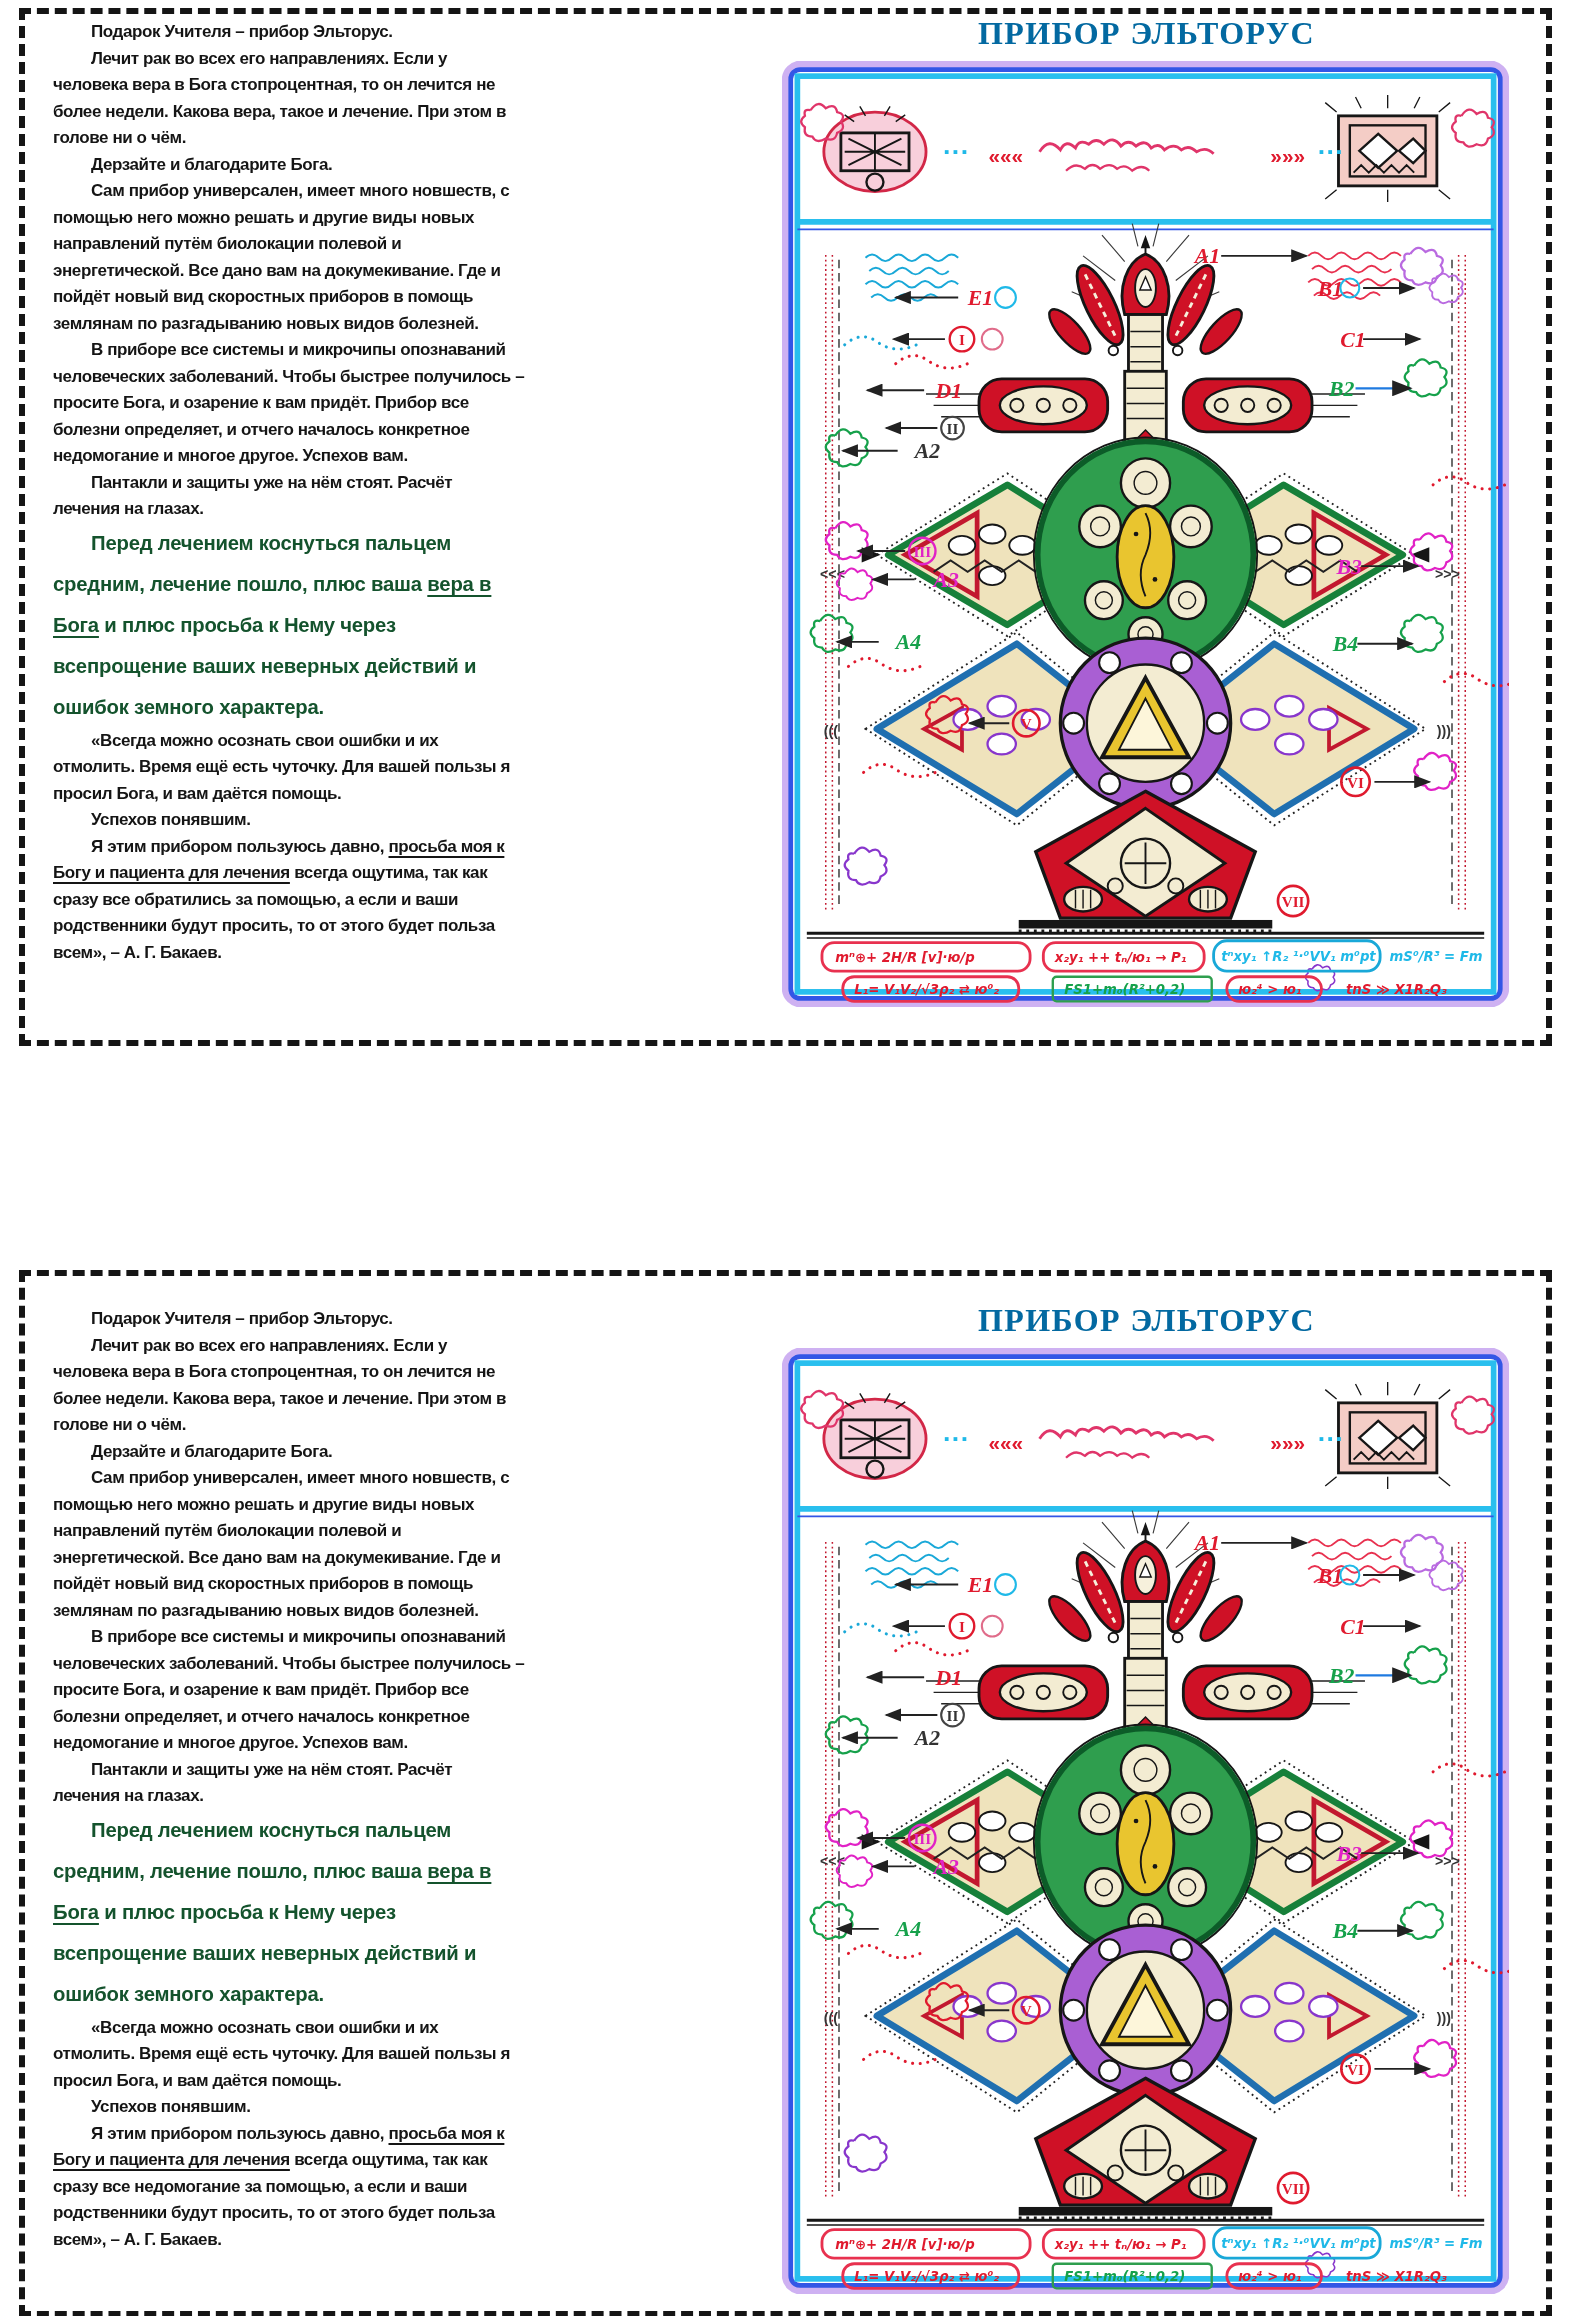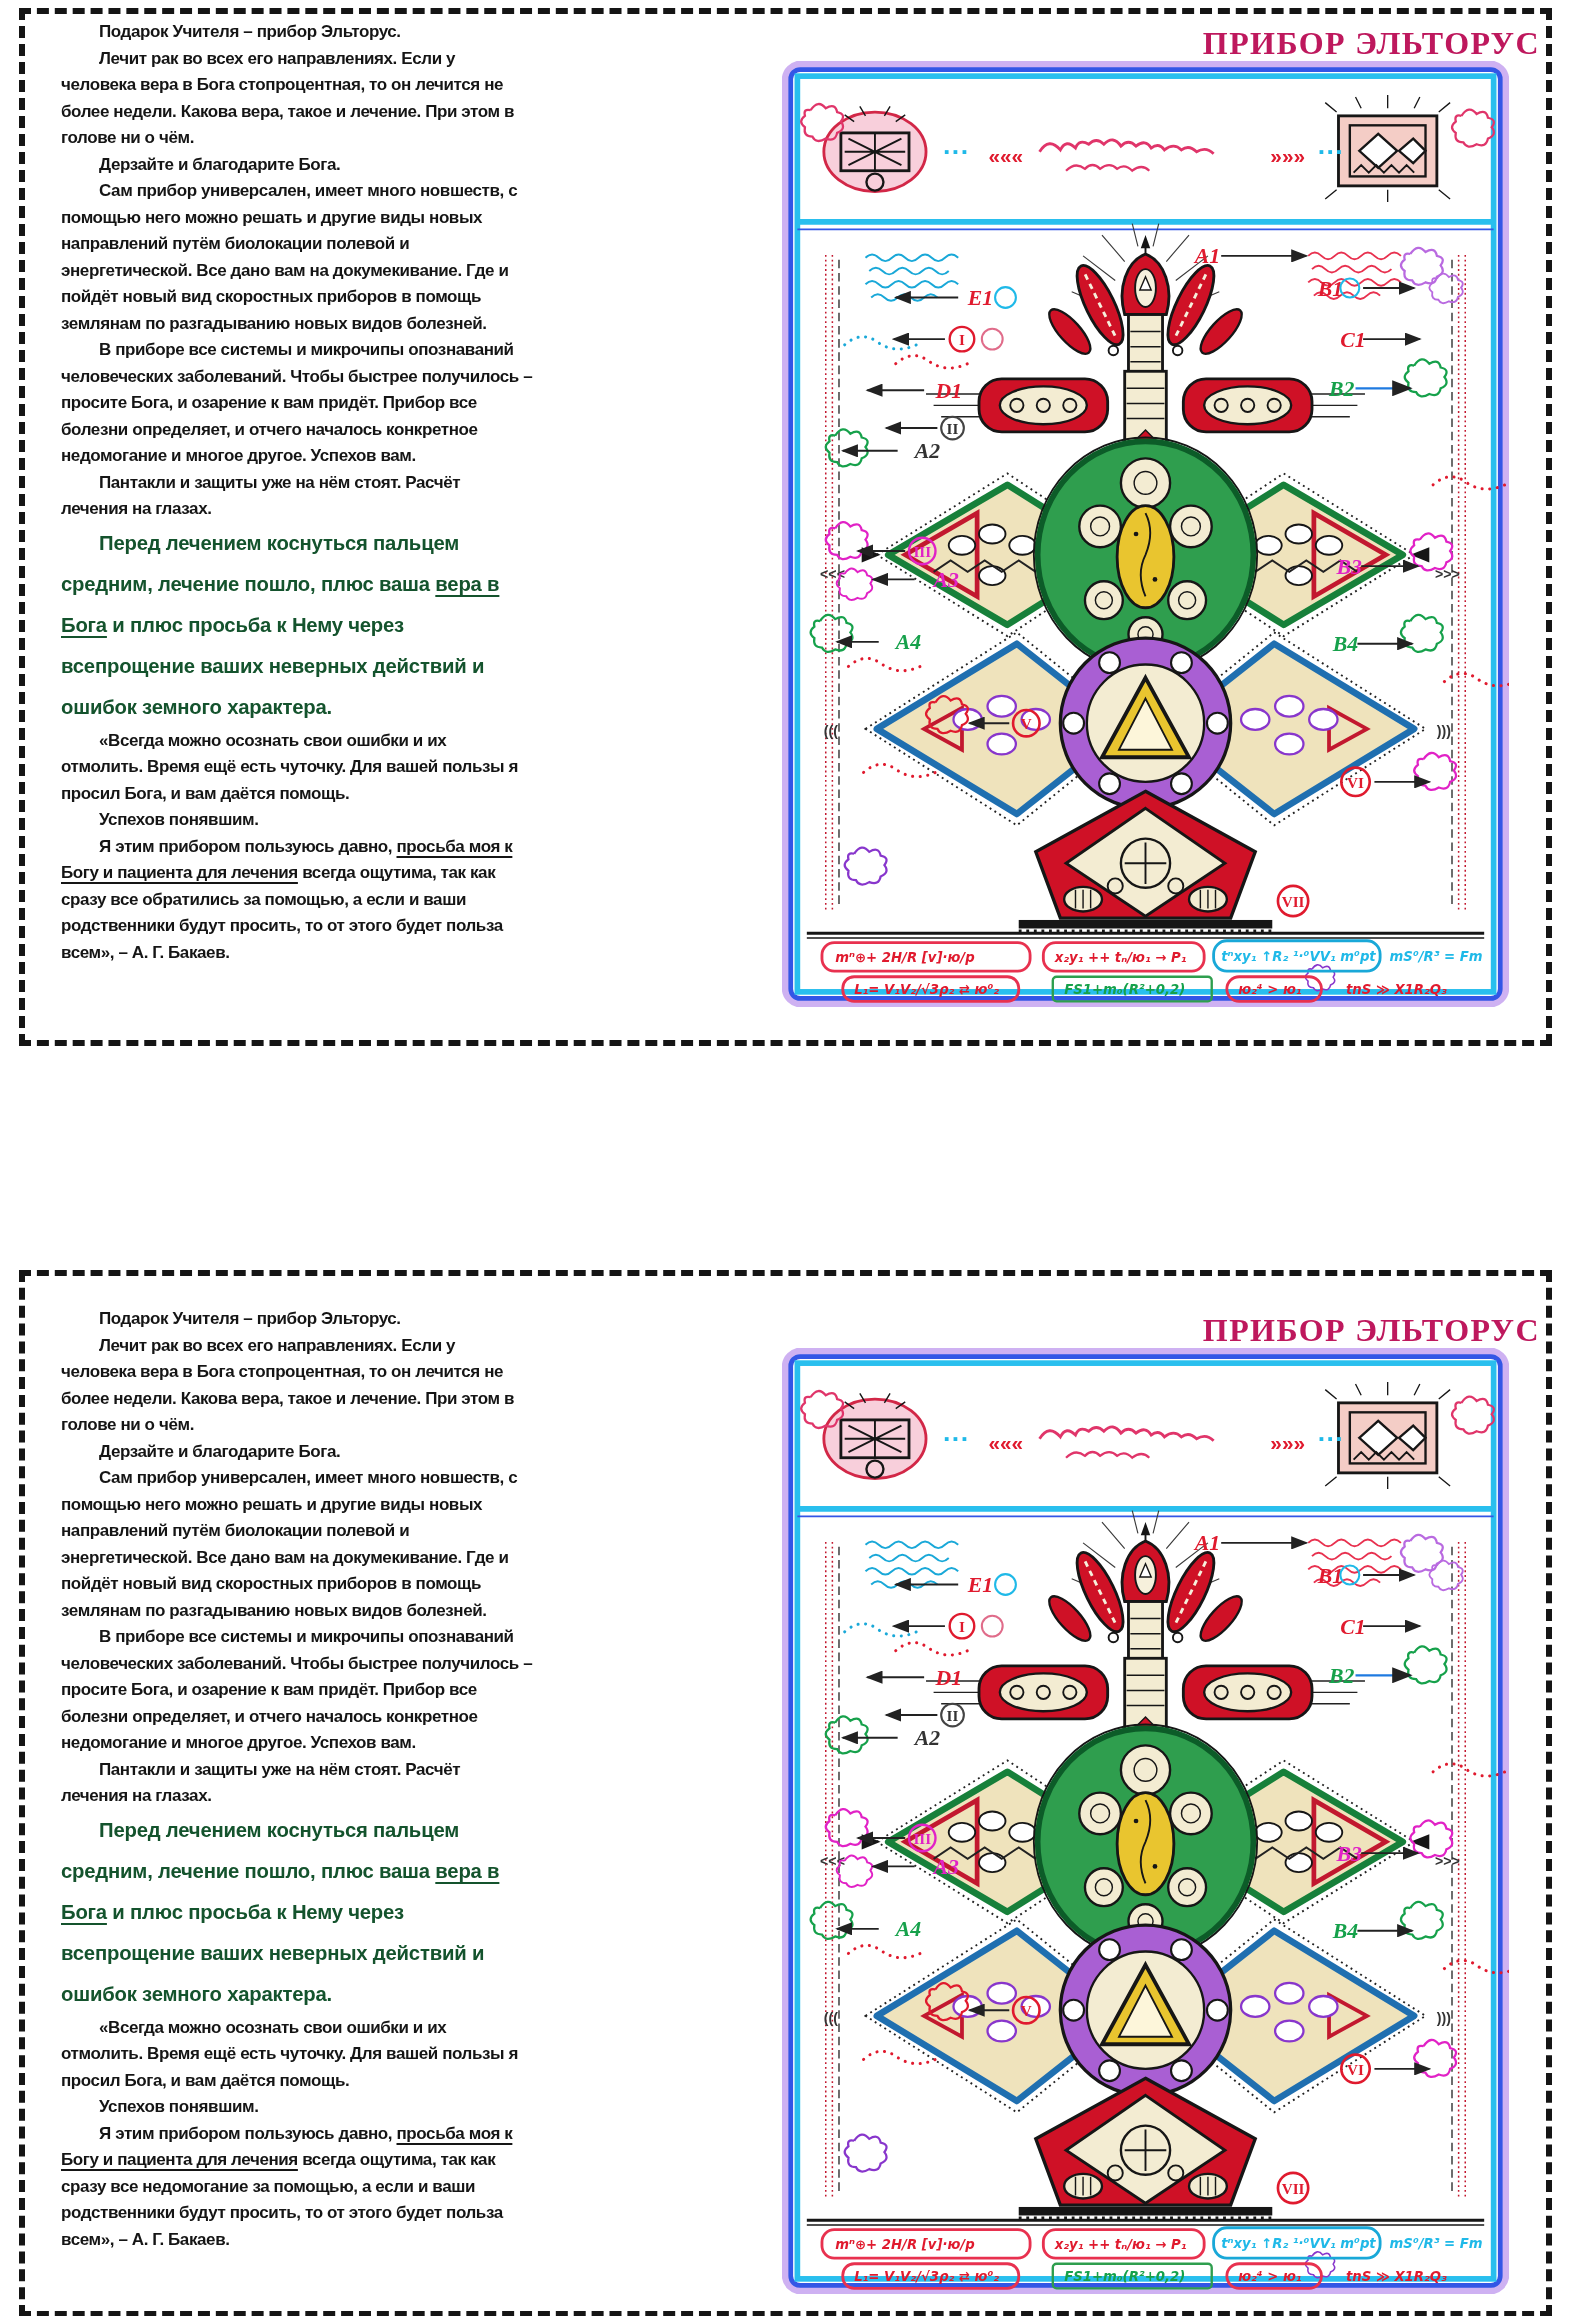--- a/index.html
+++ b/index.html
@@ -5,29 +5,29 @@
   html,body{margin:0;padding:0}
   body{width:1590px;height:2317px;position:relative;background:#ffffff;
        font-family:"Liberation Sans",sans-serif;overflow:hidden}
   .sheet{position:absolute;left:19px;width:1533px;box-sizing:border-box;
          border:6.6px dashed #151515;background:#fff}
   .sheet--first{top:7.6px;height:1038px}
   .sheet--second{top:1270px;height:1047px}
   .inner{position:absolute;left:0;top:0;right:0;bottom:0}
   .sheet--second .inner{top:24.6px}
 
-  .text-col{position:absolute;left:36px;top:5.7px;width:530px;color:#151515}
+  .text-col{position:absolute;left:28px;top:5.7px;width:530px;color:#151515}
   .para{white-space:pre;font-weight:700;font-size:17px;line-height:26.5px;
         letter-spacing:-0.4px;text-indent:38px;margin:0}
   .para--red{color:#14532d;font-size:20.3px;line-height:41px;letter-spacing:-0.2px}
   .u{text-decoration:underline;text-decoration-thickness:2.1px;text-underline-offset:3.8px}
 
-  .title{position:absolute;left:738px;top:1.9px;width:767px;text-align:right;margin:10px;
+  .title{position:absolute;left:738px;top:1.9px;width:767px;text-align:center;margin:0;
          font-family:"Liberation Serif",serif;font-weight:700;font-size:32px;
-         letter-spacing:1.4px;color:#be185d}
+         letter-spacing:1.4px;color:#0369a1}
   .device{position:absolute;left:757px;top:47px;width:727px;height:946px}
 
   .device .lt{font:italic 700 23px "Liberation Serif",serif}
   .device .rn{font:700 16px "Liberation Serif",serif;text-anchor:middle}
   .device .fm{font:italic 700 14px "DejaVu Sans",sans-serif}
   .device .mk{font:700 28px "Liberation Sans",sans-serif}
   .device .mk2{font:700 15px "Liberation Sans",sans-serif}
   .device .red{fill:#e01a2e}.device .grn{fill:#16a14b}.device .mag{fill:#e122c6}
   .device .cyn{fill:#1fb9e8}.device .dk{fill:#333}
   .device .ar{stroke:#222;stroke-width:2;marker-end:url(#ah)}

